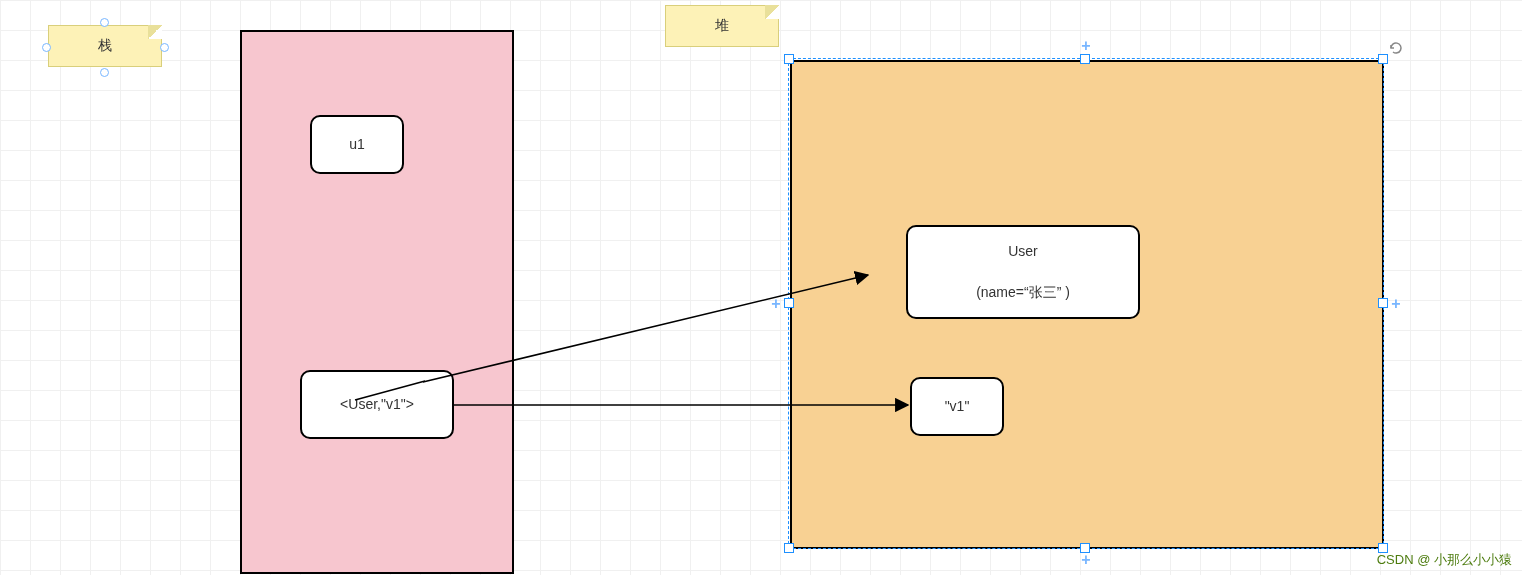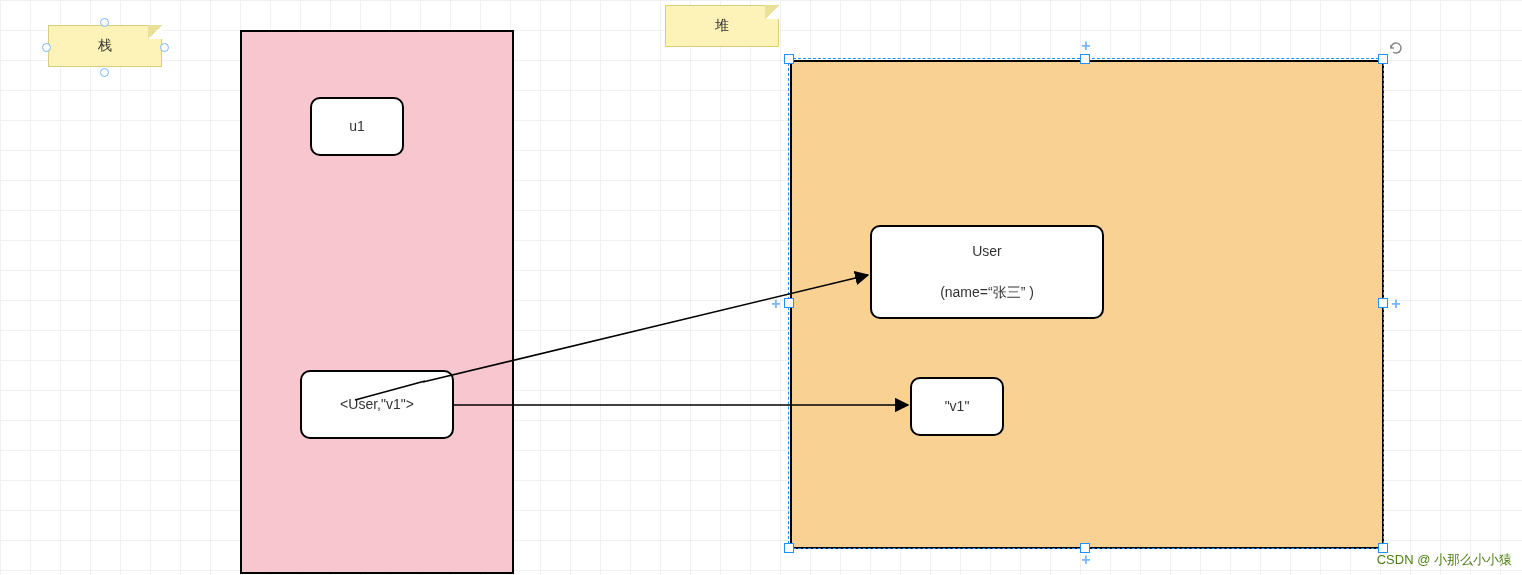--- a/index.html
+++ b/index.html
@@ -10,23 +10,23 @@
     linear-gradient(90deg,#f0f0f0 1px,transparent 1px);
     background-size:30px 30px;}
   
   .note{position:absolute;width:112px;height:40px;background:#fdf2b7;border:1px solid #d9cf7b;display:flex;align-items:center;justify-content:center;}
   .note .fold{position:absolute;top:-1px;right:-1px;width:14px;height:14px;background:linear-gradient(135deg,#e9e09a 50%,#fff 50%);}
   
   .stack-box{position:absolute;left:240px;top:30px;width:270px;height:540px;background:#f7c6cf;border:2px solid #000;}
   .heap-box{position:absolute;left:790px;top:60px;width:590px;height:485px;background:#f8d193;border:2px solid #000;}
   
   .cell{position:absolute;background:#fff;border:2px solid #000;border-radius:10px;display:flex;flex-direction:column;align-items:center;justify-content:center;text-align:center;line-height:1.5;}
-  .u1{left:310px;top:97px;width:90px;height:55px;}
+  .u1{left:310px;top:115px;width:90px;height:55px;}
   .uv{left:300px;top:370px;width:150px;height:65px;}
-  .user{left:870px;top:225px;width:230px;height:90px;gap:20px;}
+  .user{left:906px;top:225px;width:230px;height:90px;gap:20px;}
   .v1{left:910px;top:377px;width:90px;height:55px;}
   
   svg.overlay{position:absolute;left:0;top:0;width:1522px;height:575px;pointer-events:none;}
   
   .sel-border{position:absolute;border:1px dashed #1e90ff;pointer-events:none;}
   .handle{position:absolute;width:8px;height:8px;background:#fff;border:1px solid #1e90ff;}
   .plus{position:absolute;width:16px;height:16px;color:#78b6ff;font-weight:bold;font-size:16px;display:flex;align-items:center;justify-content:center;}
   .rotate{position:absolute;width:16px;height:16px;}
   .small-circ{position:absolute;width:7px;height:7px;border:1px solid #78b6ff;border-radius:50%;background:#fff;}
   .watermark{position:absolute;right:10px;bottom:6px;color:#4d7c0f;font-size:13px;}

